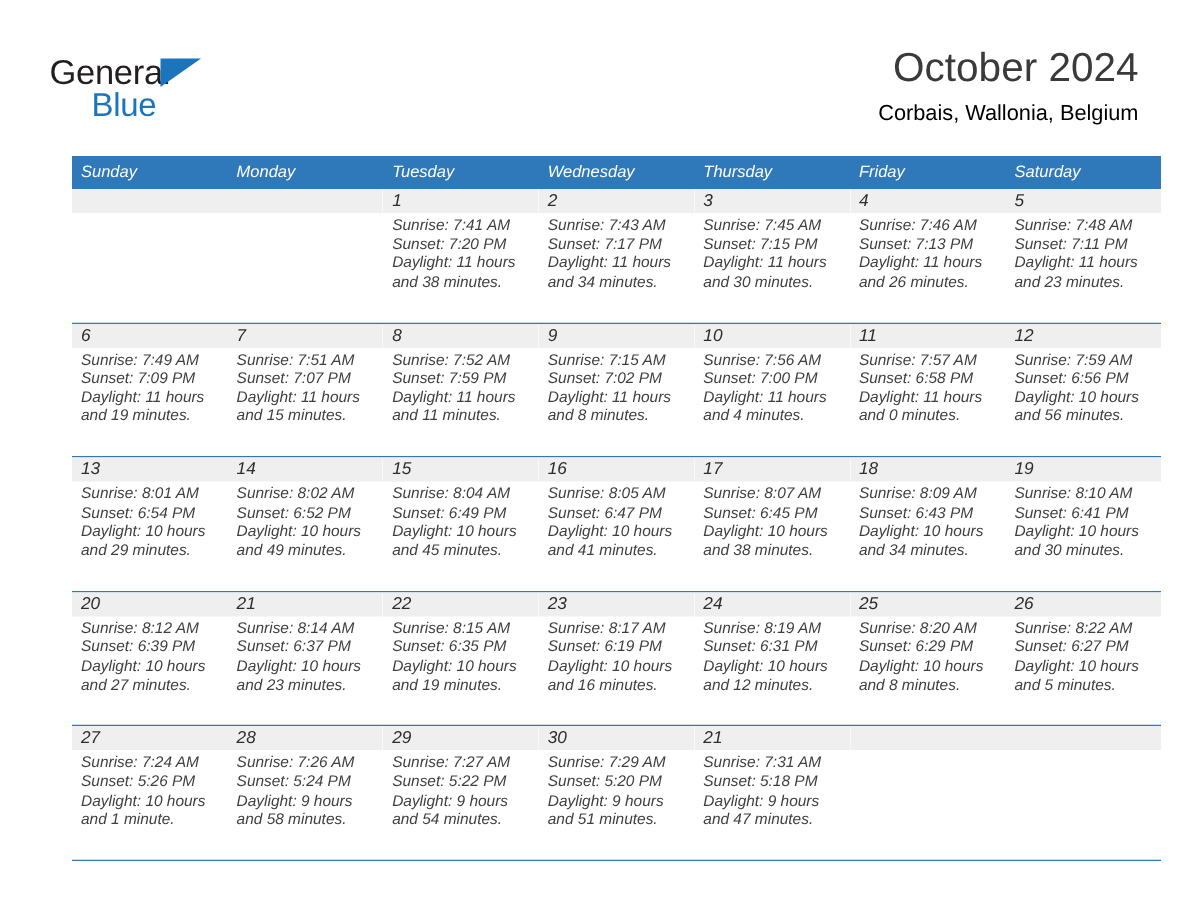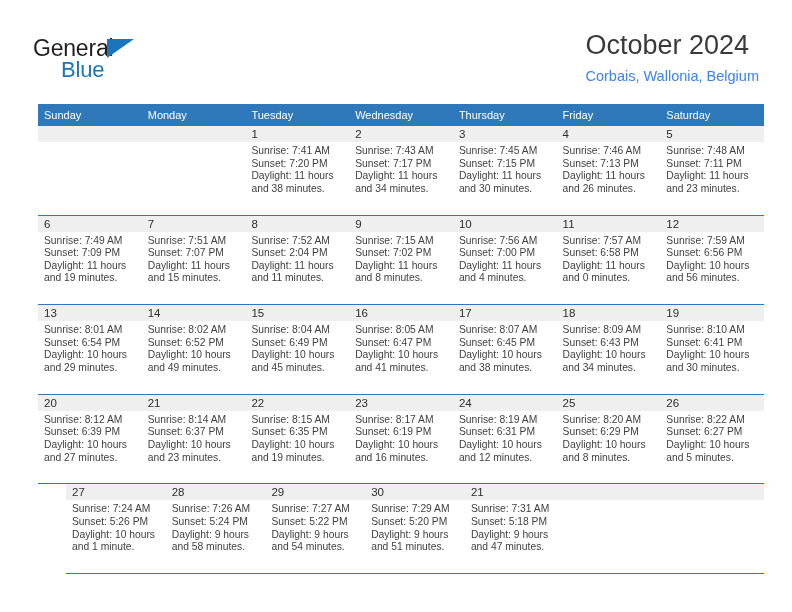--- a/index.html
+++ b/index.html
@@ -62,42 +62,44 @@
     font-size: 22px;
     color: #1b75bc;
     letter-spacing: -0.2px;
     line-height: 24px;
     font-family: "Liberation Sans", sans-serif;
   }
   .title-block {
     position: absolute;
     right: 0;
     top: 0;
+    text-align: right;
   }
   .cal-title {
     font-size: 27px;
     color: #3a3a3a;
     font-weight: normal;
     line-height: 34px;
     white-space: nowrap;
   }
   .cal-subtitle {
     font-size: 14.5px;
-    color: #3b82f6;
+    color: #000000;
     line-height: 22px;
     margin-top: 3px;
     white-space: nowrap;
   }
 
   
   .calendar {
     position: absolute;
-    left: 38px;
+    left: 48px;
     top: 104px;
     width: 726px;
+    font-style: italic;
   }
   .weekday-row {
     display: flex;
     background: #2f78ba;
     height: 22px;
   }
   .weekday {
     flex: 1 1 0;
     color: #ffffff;
     font-size: 11px;
@@ -108,21 +110,20 @@
     overflow: hidden;
   }
   .week-row {
     display: flex;
     border-bottom: 1.4px solid #2f78ba;
     height: 89.6px;
     box-sizing: border-box;
   }
   .week-row.last {
     border-bottom: 1.4px solid #2f78ba;
-    margin-left: 28px;
   }
   .day-cell {
     flex: 1 1 0;
     box-sizing: border-box;
     position: relative;
     background: #ffffff;
     overflow: hidden;
   }
   .day-number-band {
     height: 16px;
@@ -246,21 +247,21 @@
               <div>Sunrise: 7:51 AM</div>
               <div>Sunset: 7:07 PM</div>
               <div>Daylight: 11 hours</div>
               <div>and 15 minutes.</div>
             </div>
           </div>
           <div class="day-cell">
             <div class="day-number-band">8</div>
             <div class="day-info">
               <div>Sunrise: 7:52 AM</div>
-              <div>Sunset: 2:04 PM</div>
+              <div>Sunset: 7:59 PM</div>
               <div>Daylight: 11 hours</div>
               <div>and 11 minutes.</div>
             </div>
           </div>
           <div class="day-cell">
             <div class="day-number-band">9</div>
             <div class="day-info">
               <div>Sunrise: 7:15 AM</div>
               <div>Sunset: 7:02 PM</div>
               <div>Daylight: 11 hours</div>

